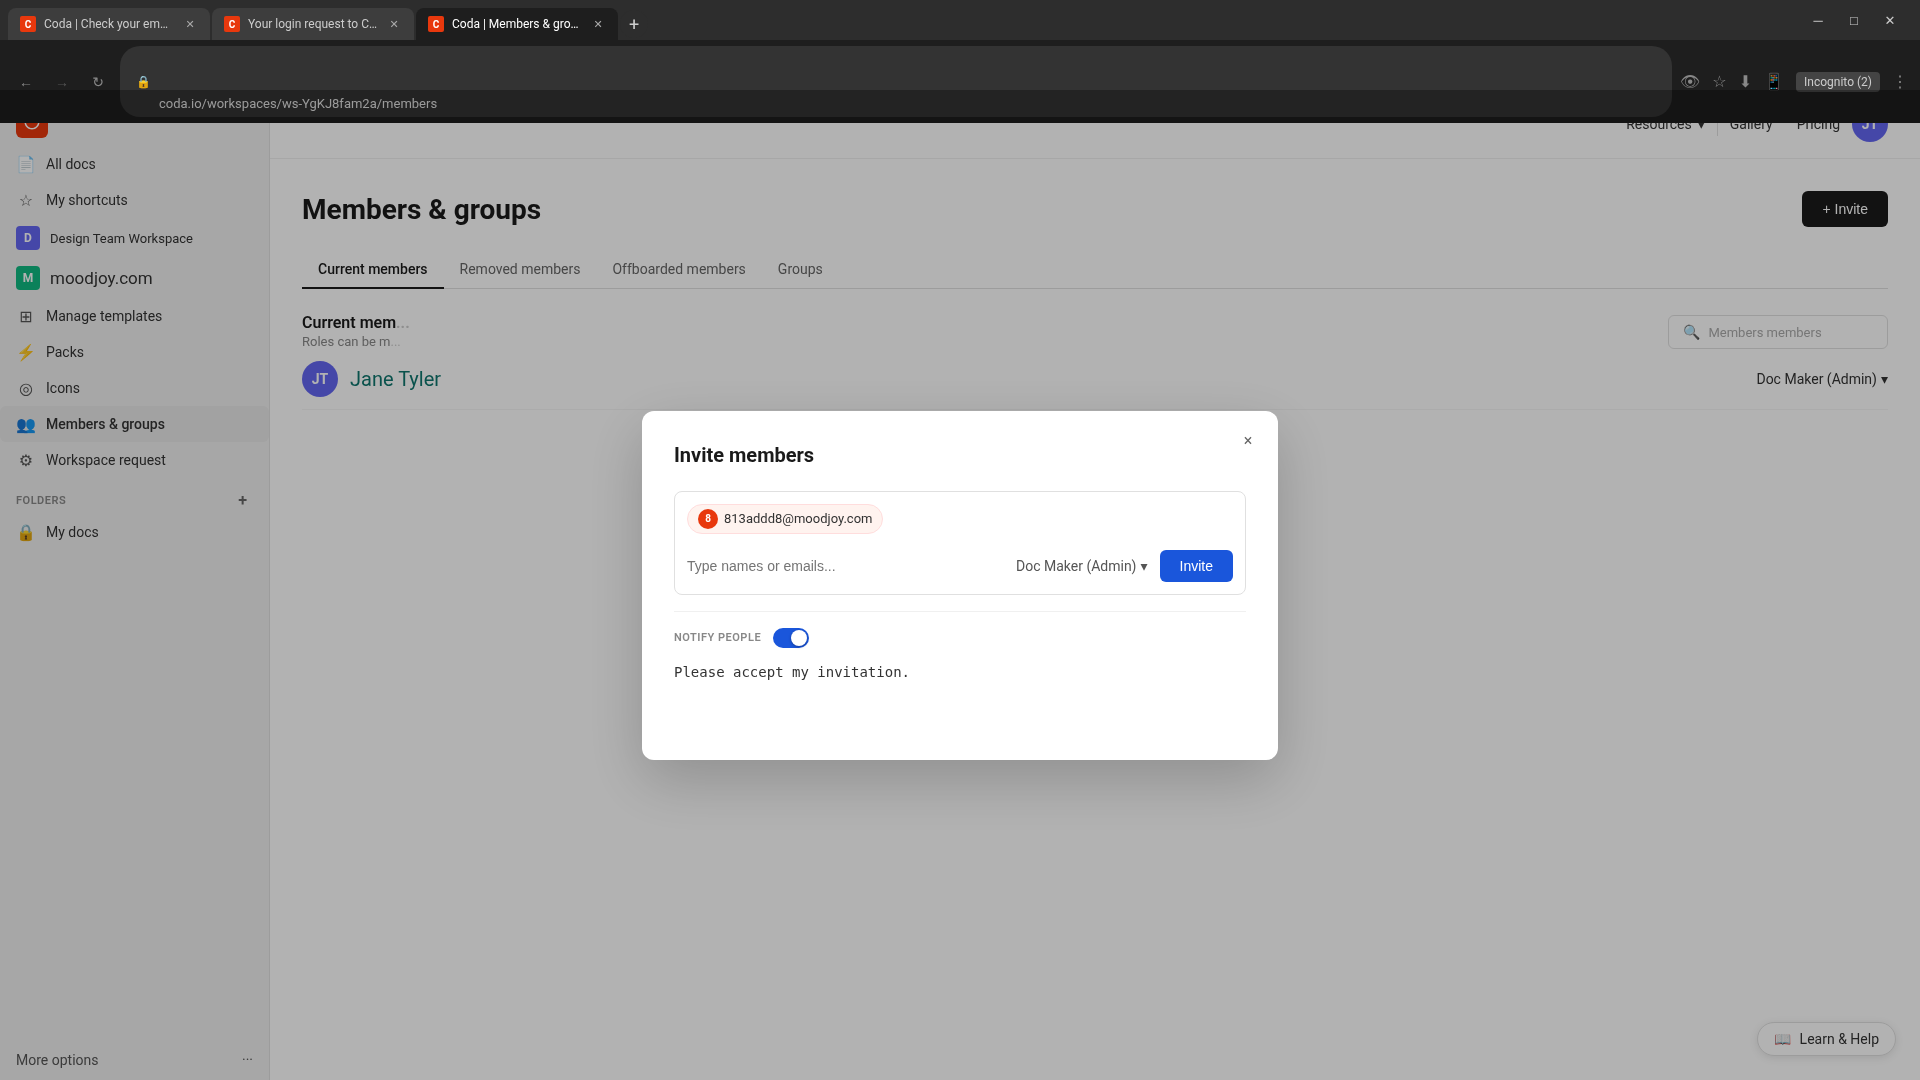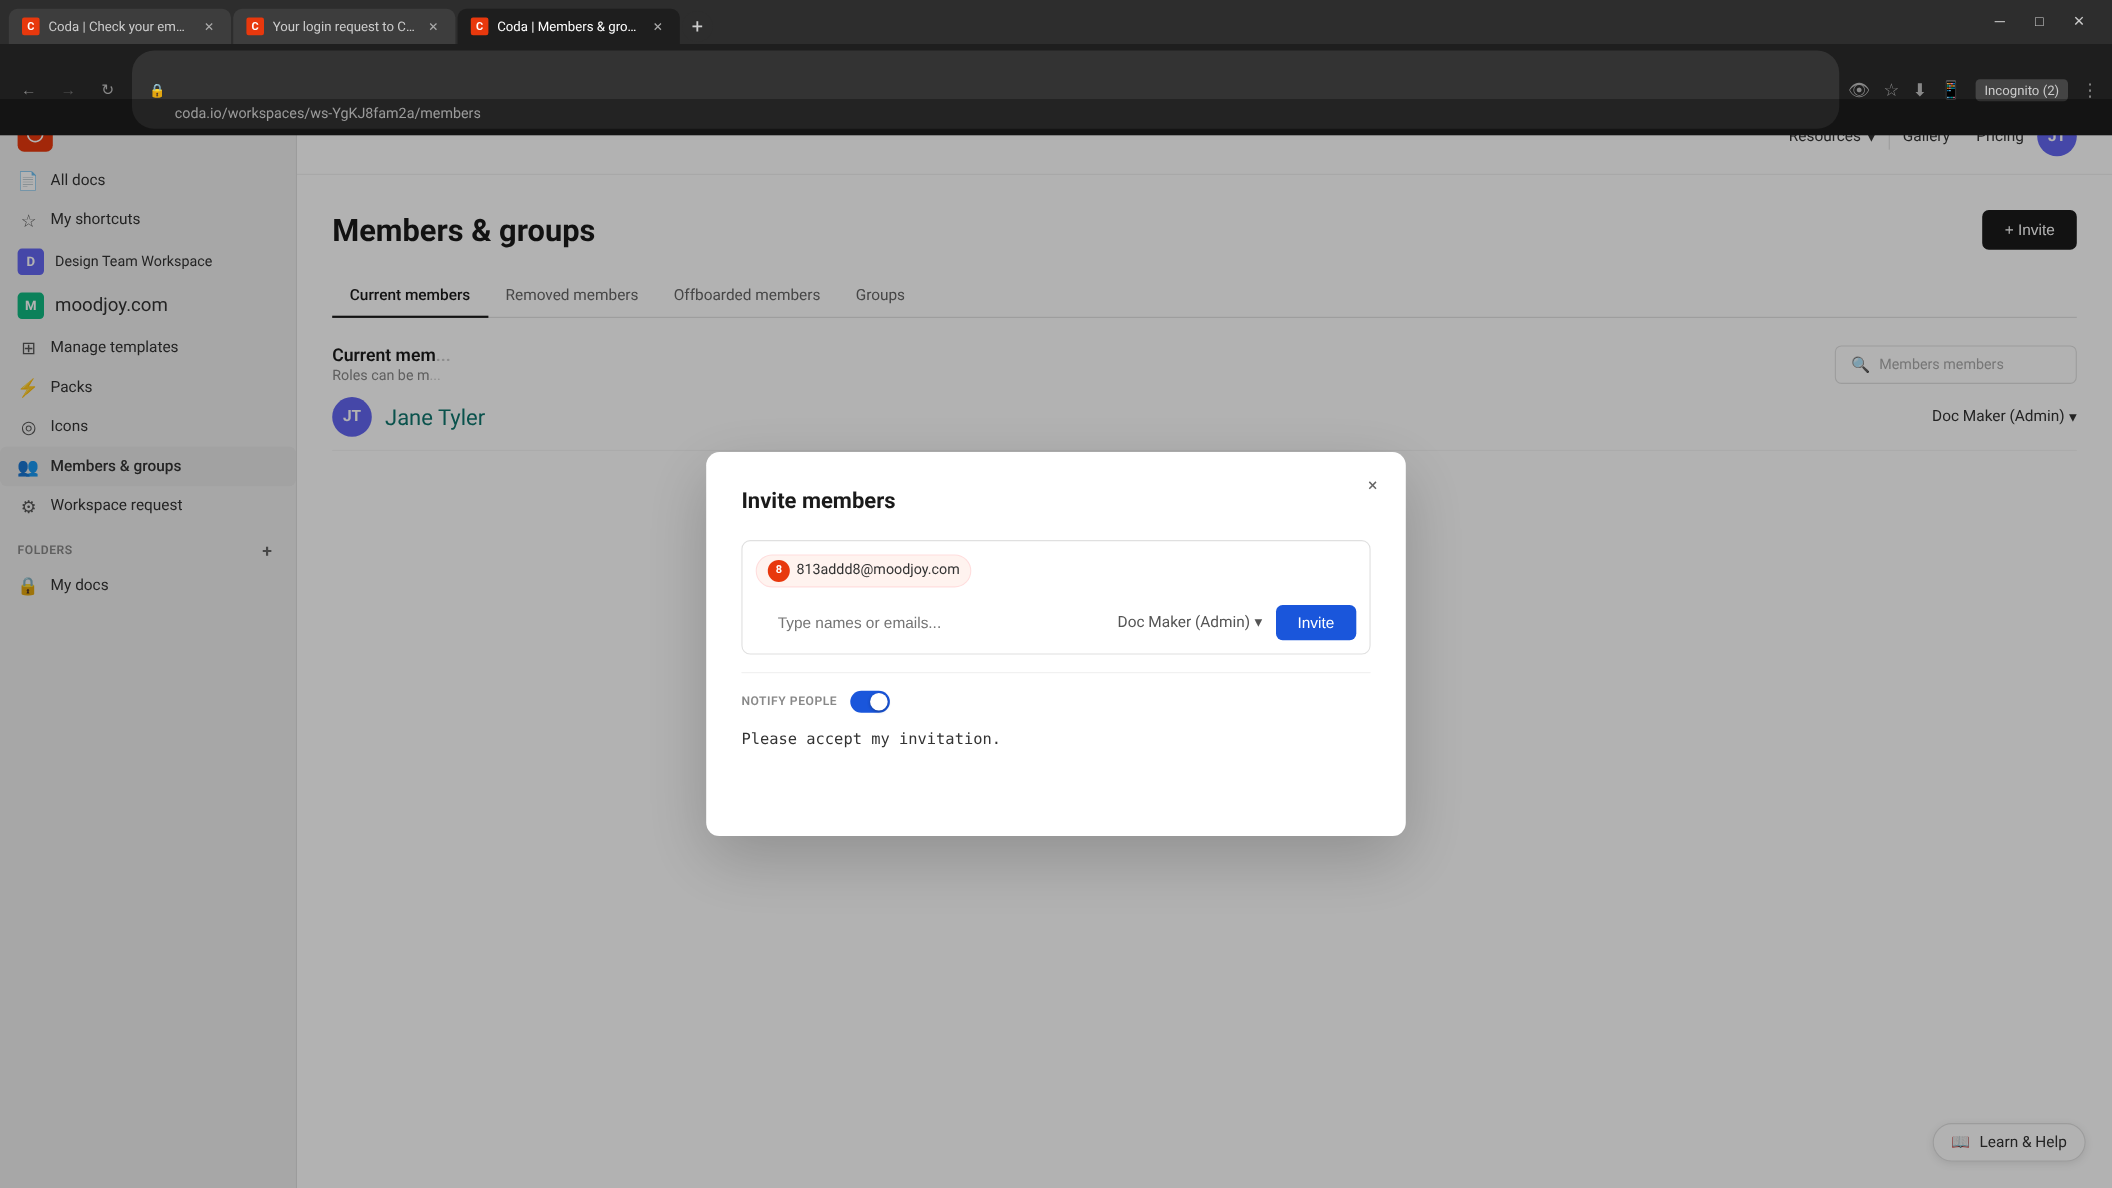--- a/index.html
+++ b/index.html
@@ -410,21 +410,20 @@
       align-items: center;
       justify-content: center;
       color: white;
       font-size: 10px;
       font-weight: bold;
     }
     .invite-input-row {
       display: flex;
       align-items: center;
       gap: 12px;
-      margin-left: 20px;
     }
     .invite-text-input {
       flex: 1;
       border: none;
       outline: none;
       font-size: 14px;
       color: #888;
       background: transparent;
     }
     .role-select {
@@ -629,20 +628,24 @@
 
     <div class="sidebar-section-label">
       <span>FOLDERS</span>
       <div class="sidebar-add-btn">+</div>
     </div>
     <div class="sidebar-nav-item">
       <div class="sidebar-icon">🔒</div>
       <span>My docs</span>
     </div>
 
+    <div class="sidebar-bottom">
+      <span>More options</span>
+      <span style="margin-left:auto;">···</span>
+    </div>
   </div>
 
   <div class="main-content">
 
     <div class="main-header">
       <div></div>
       <div class="header-right">
         <div class="header-nav-btn">
           <span>Resources</span>
           <span>▾</span>

